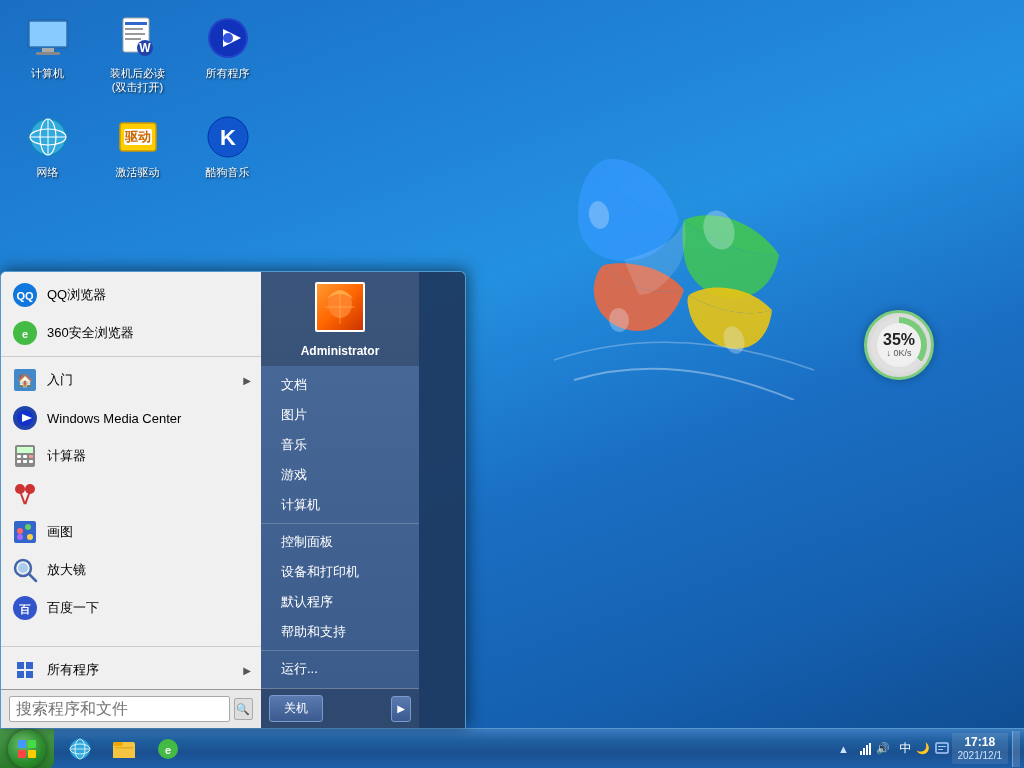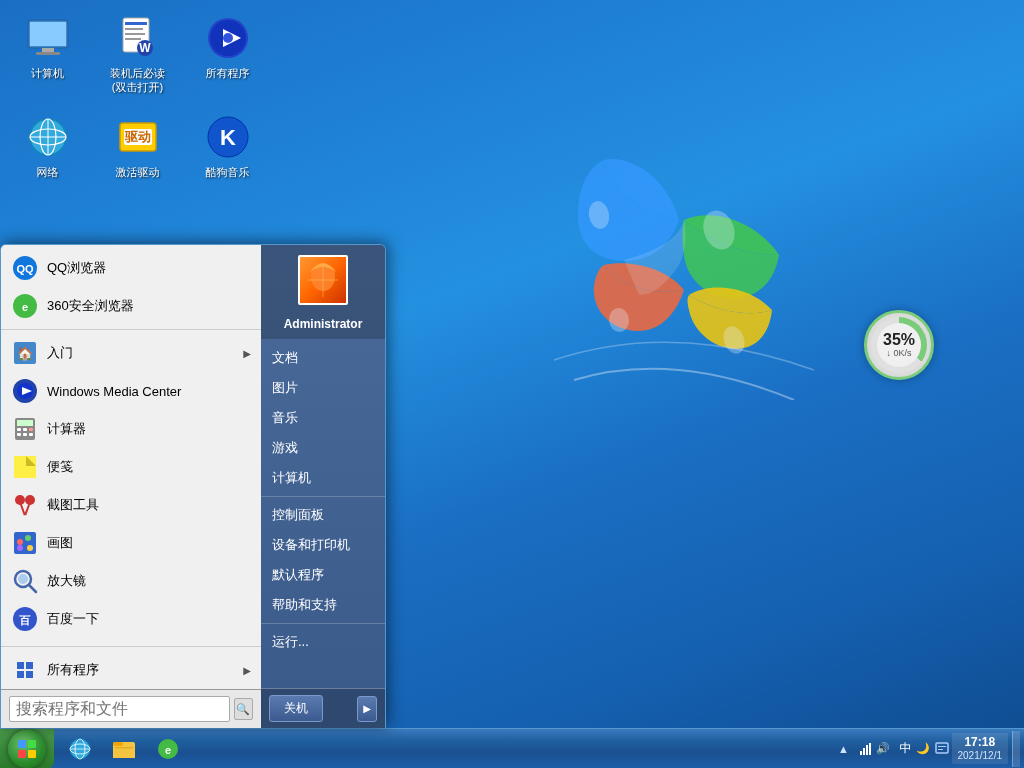--- a/index.html
+++ b/index.html
@@ -160,21 +160,21 @@
       text-shadow: 1px 1px 2px rgba(0,0,0,0.8);
       line-height: 1.3;
       word-break: break-all;
     }
 
     
     .start-menu {
       position: absolute;
       bottom: 40px;
       left: 0;
-      width: 386px;
+      width: 466px;
       background: rgba(30,60,100,0.97);
       border: 1px solid #5599cc;
       border-bottom: none;
       border-radius: 6px 6px 0 0;
       display: flex;
       overflow: hidden;
       z-index: 200;
       box-shadow: 2px -2px 15px rgba(0,0,0,0.5);
     }
 
@@ -296,21 +296,21 @@
     }
 
     .start-right-items {
       flex: 1;
       padding: 4px 0;
     }
 
     .right-item {
       display: flex;
       align-items: center;
-      padding: 6px 11px;
+      padding: 6px 20px;
       cursor: pointer;
       color: #fff;
       font-size: 13px;
       gap: 6px;
     }
 
     .start-right-bottom {
       border-top: 1px solid rgba(255,255,255,0.3);
       padding: 6px 8px;
       display: flex;
@@ -575,40 +575,30 @@
                 <rect x="11" y="12" width="4" height="3" rx="1" fill="#fff"></rect>
                 <rect x="17" y="12" width="4" height="3" rx="1" fill="#ff9999"></rect>
                 <rect x="5" y="17" width="4" height="3" rx="1" fill="#fff"></rect>
                 <rect x="11" y="17" width="4" height="3" rx="1" fill="#fff"></rect>
                 <rect x="17" y="17" width="4" height="3" rx="1" fill="#fff"></rect>
               </svg>
           </div>
           <span class="start-item-label">计算器</span>
         </div>
 
-        <div class="start-item">
-          <div class="start-item-icon">
-            <svg width="26" height="26" viewBox="0 0 26 26">
-                <rect x="2" y="2" width="22" height="22" fill="#ffee44"></rect>
-                <path d="M14,2 L24,12 L14,12 L14,2Z" fill="#ccbb22"></path>
-              </svg>
-          </div>
-          <span class="start-item-label">便笺</span>
-        </div>
 
         <div class="start-item">
           <div class="start-item-icon">
             <svg width="26" height="26" viewBox="0 0 26 26">
                 <circle cx="8" cy="8" r="5" fill="#cc3333"></circle>
                 <circle cx="18" cy="8" r="5" fill="#cc3333"></circle>
                 <rect x="7" y="10" width="2" height="14" fill="#cc3333" transform="rotate(-20,8,10)"></rect>
                 <rect x="17" y="10" width="2" height="14" fill="#cc3333" transform="rotate(20,18,10)"></rect>
               </svg>
           </div>
-          <span class="start-item-label">截图工具</span>
         </div>
 
         <div class="start-item">
           <div class="start-item-icon">
             <svg width="26" height="26" viewBox="0 0 26 26">
                 <rect x="2" y="2" width="22" height="22" rx="2" fill="#3366cc"></rect>
                 <circle cx="8" cy="12" r="3" fill="#ff6666"></circle>
                 <circle cx="16" cy="8" r="3" fill="#66cc66"></circle>
                 <circle cx="18" cy="18" r="3" fill="#ffcc44"></circle>
                 <circle cx="8" cy="18" r="3" fill="#aa66ff"></circle>

